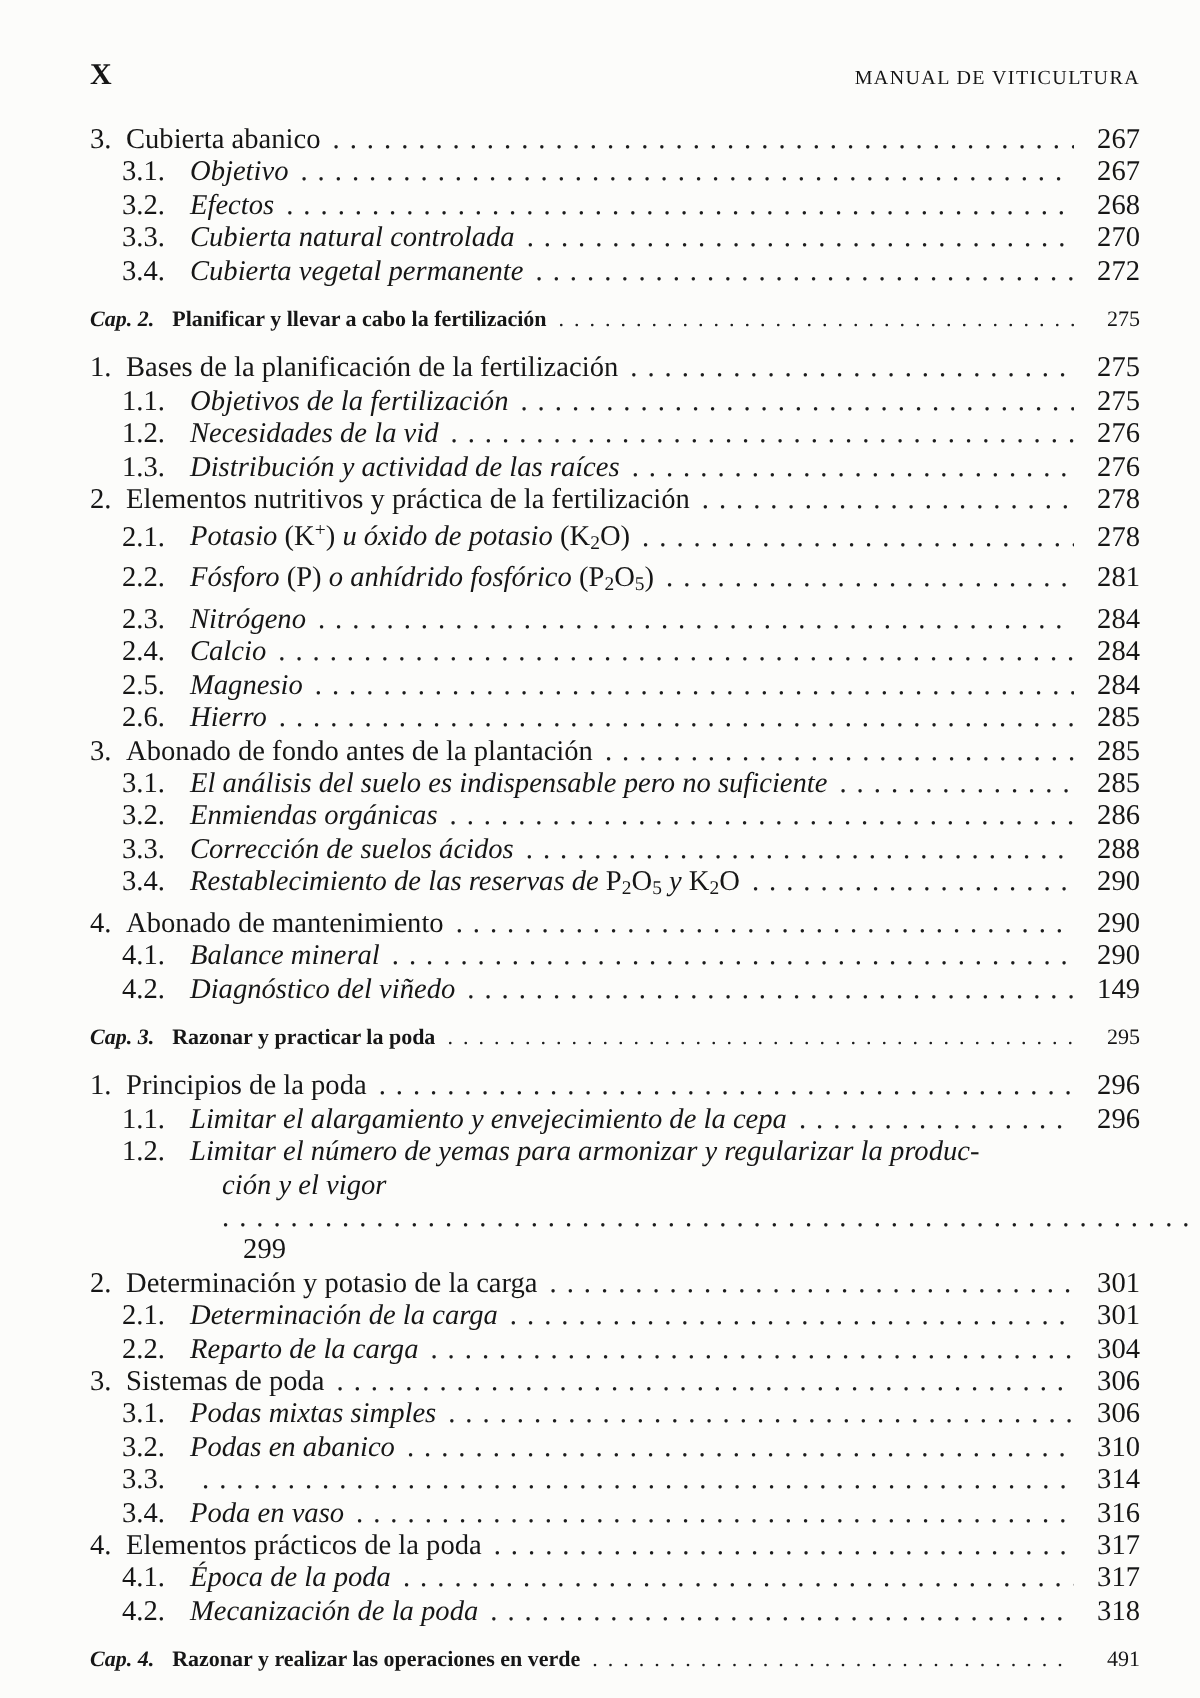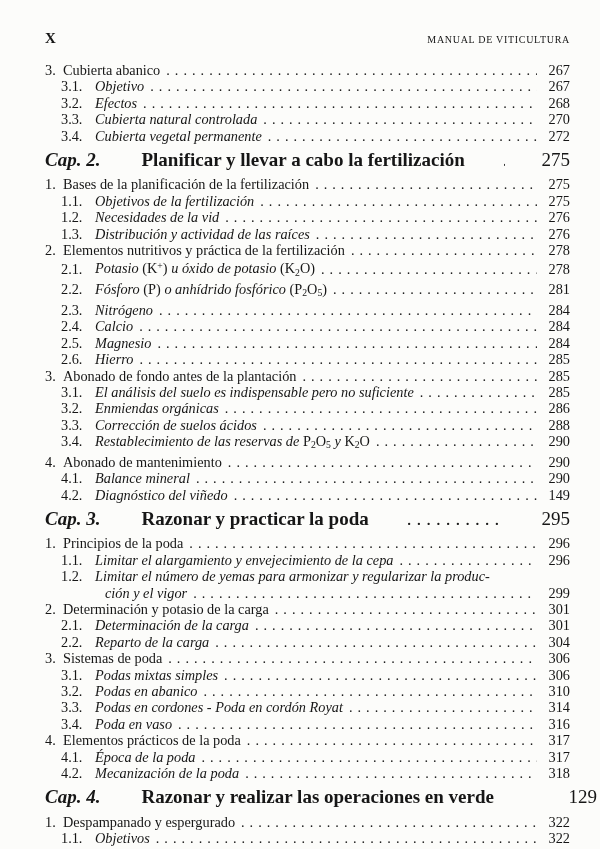--- a/index.html
+++ b/index.html
@@ -18,31 +18,31 @@
     display:flex;justify-content:space-between;align-items:baseline;
     margin-bottom:15px;
   }
   .folio{font-weight:bold;font-size:15px;}
   .book-title{font-size:10px;letter-spacing:0.7px;}
   .toc{font-size:14.3px;line-height:16.4px;}
   .row{display:flex;align-items:baseline;}
   .row .num{flex:none;width:18px;white-space:nowrap;}
   .row.lvl2{padding-left:16px;}
   .row.lvl2 .num{width:34px;}
-  .row.cont{padding-left:60px;}
+  .row.cont{padding-left:60px;flex-direction:column;}
   .txt{flex:none;white-space:nowrap;}
   .it{font-style:italic;}
   .sub{font-size:0.68em;vertical-align:-0.22em;}
   .sup{font-size:0.68em;vertical-align:0.45em;}
   .leader{
     flex:1;overflow:hidden;white-space:nowrap;
     letter-spacing:5px;margin:0 1px 0 6px;color:#1c1c1c;
   }
   .pnum{flex:none;width:32px;text-align:right;white-space:nowrap;}
-  .h-row{margin:8px 0;font-size:19px;gap:32px;}
+  .h-row{margin:8px 0;font-size:11px;}
   .cap-label{font-weight:bold;font-style:italic;margin-right:9px;white-space:nowrap;}
   .cap-title{font-weight:bold;white-space:nowrap;}
 </style>
 </head>
 <body>
 
 <div class="page">
   <div class="running-head">
     <span class="folio">X</span>
     <span class="book-title">MANUAL DE VITICULTURA</span>
@@ -261,21 +261,20 @@
           <span class="pnum">306</span>
         </div>
         <div class="row lvl2">
           <span class="num">3.2.</span>
           <span class="txt it">Podas en abanico</span>
           <span class="leader">..............................................................................................................</span>
           <span class="pnum">310</span>
         </div>
         <div class="row lvl2">
           <span class="num">3.3.</span>
-          <span class="txt it">Podas en cordones - Poda en cordón Royat</span>
           <span class="leader">..............................................................................................................</span>
           <span class="pnum">314</span>
         </div>
         <div class="row lvl2">
           <span class="num">3.4.</span>
           <span class="txt it">Poda en vaso</span>
           <span class="leader">..............................................................................................................</span>
           <span class="pnum">316</span>
         </div>
         <div class="row lvl1">
@@ -295,21 +294,21 @@
           <span class="txt it">Mecanización de la poda</span>
           <span class="leader">..............................................................................................................</span>
           <span class="pnum">318</span>
         </div>
       </div>
       <div>
         <div class="row h-row">
           <span class="cap-label">Cap. 4.</span>
           <span class="cap-title">Razonar y realizar las operaciones en verde</span>
           <span class="leader">..............................................................................................................</span>
-          <span class="pnum">129</span>
+          <span class="pnum">491</span>
         </div>
         <div class="row lvl1">
           <span class="num">1.</span>
           <span class="txt">Despampanado y espergurado</span>
           <span class="leader">..............................................................................................................</span>
           <span class="pnum">322</span>
         </div>
         <div class="row lvl2">
           <span class="num">1.1.</span>
           <span class="txt it">Objetivos</span>

